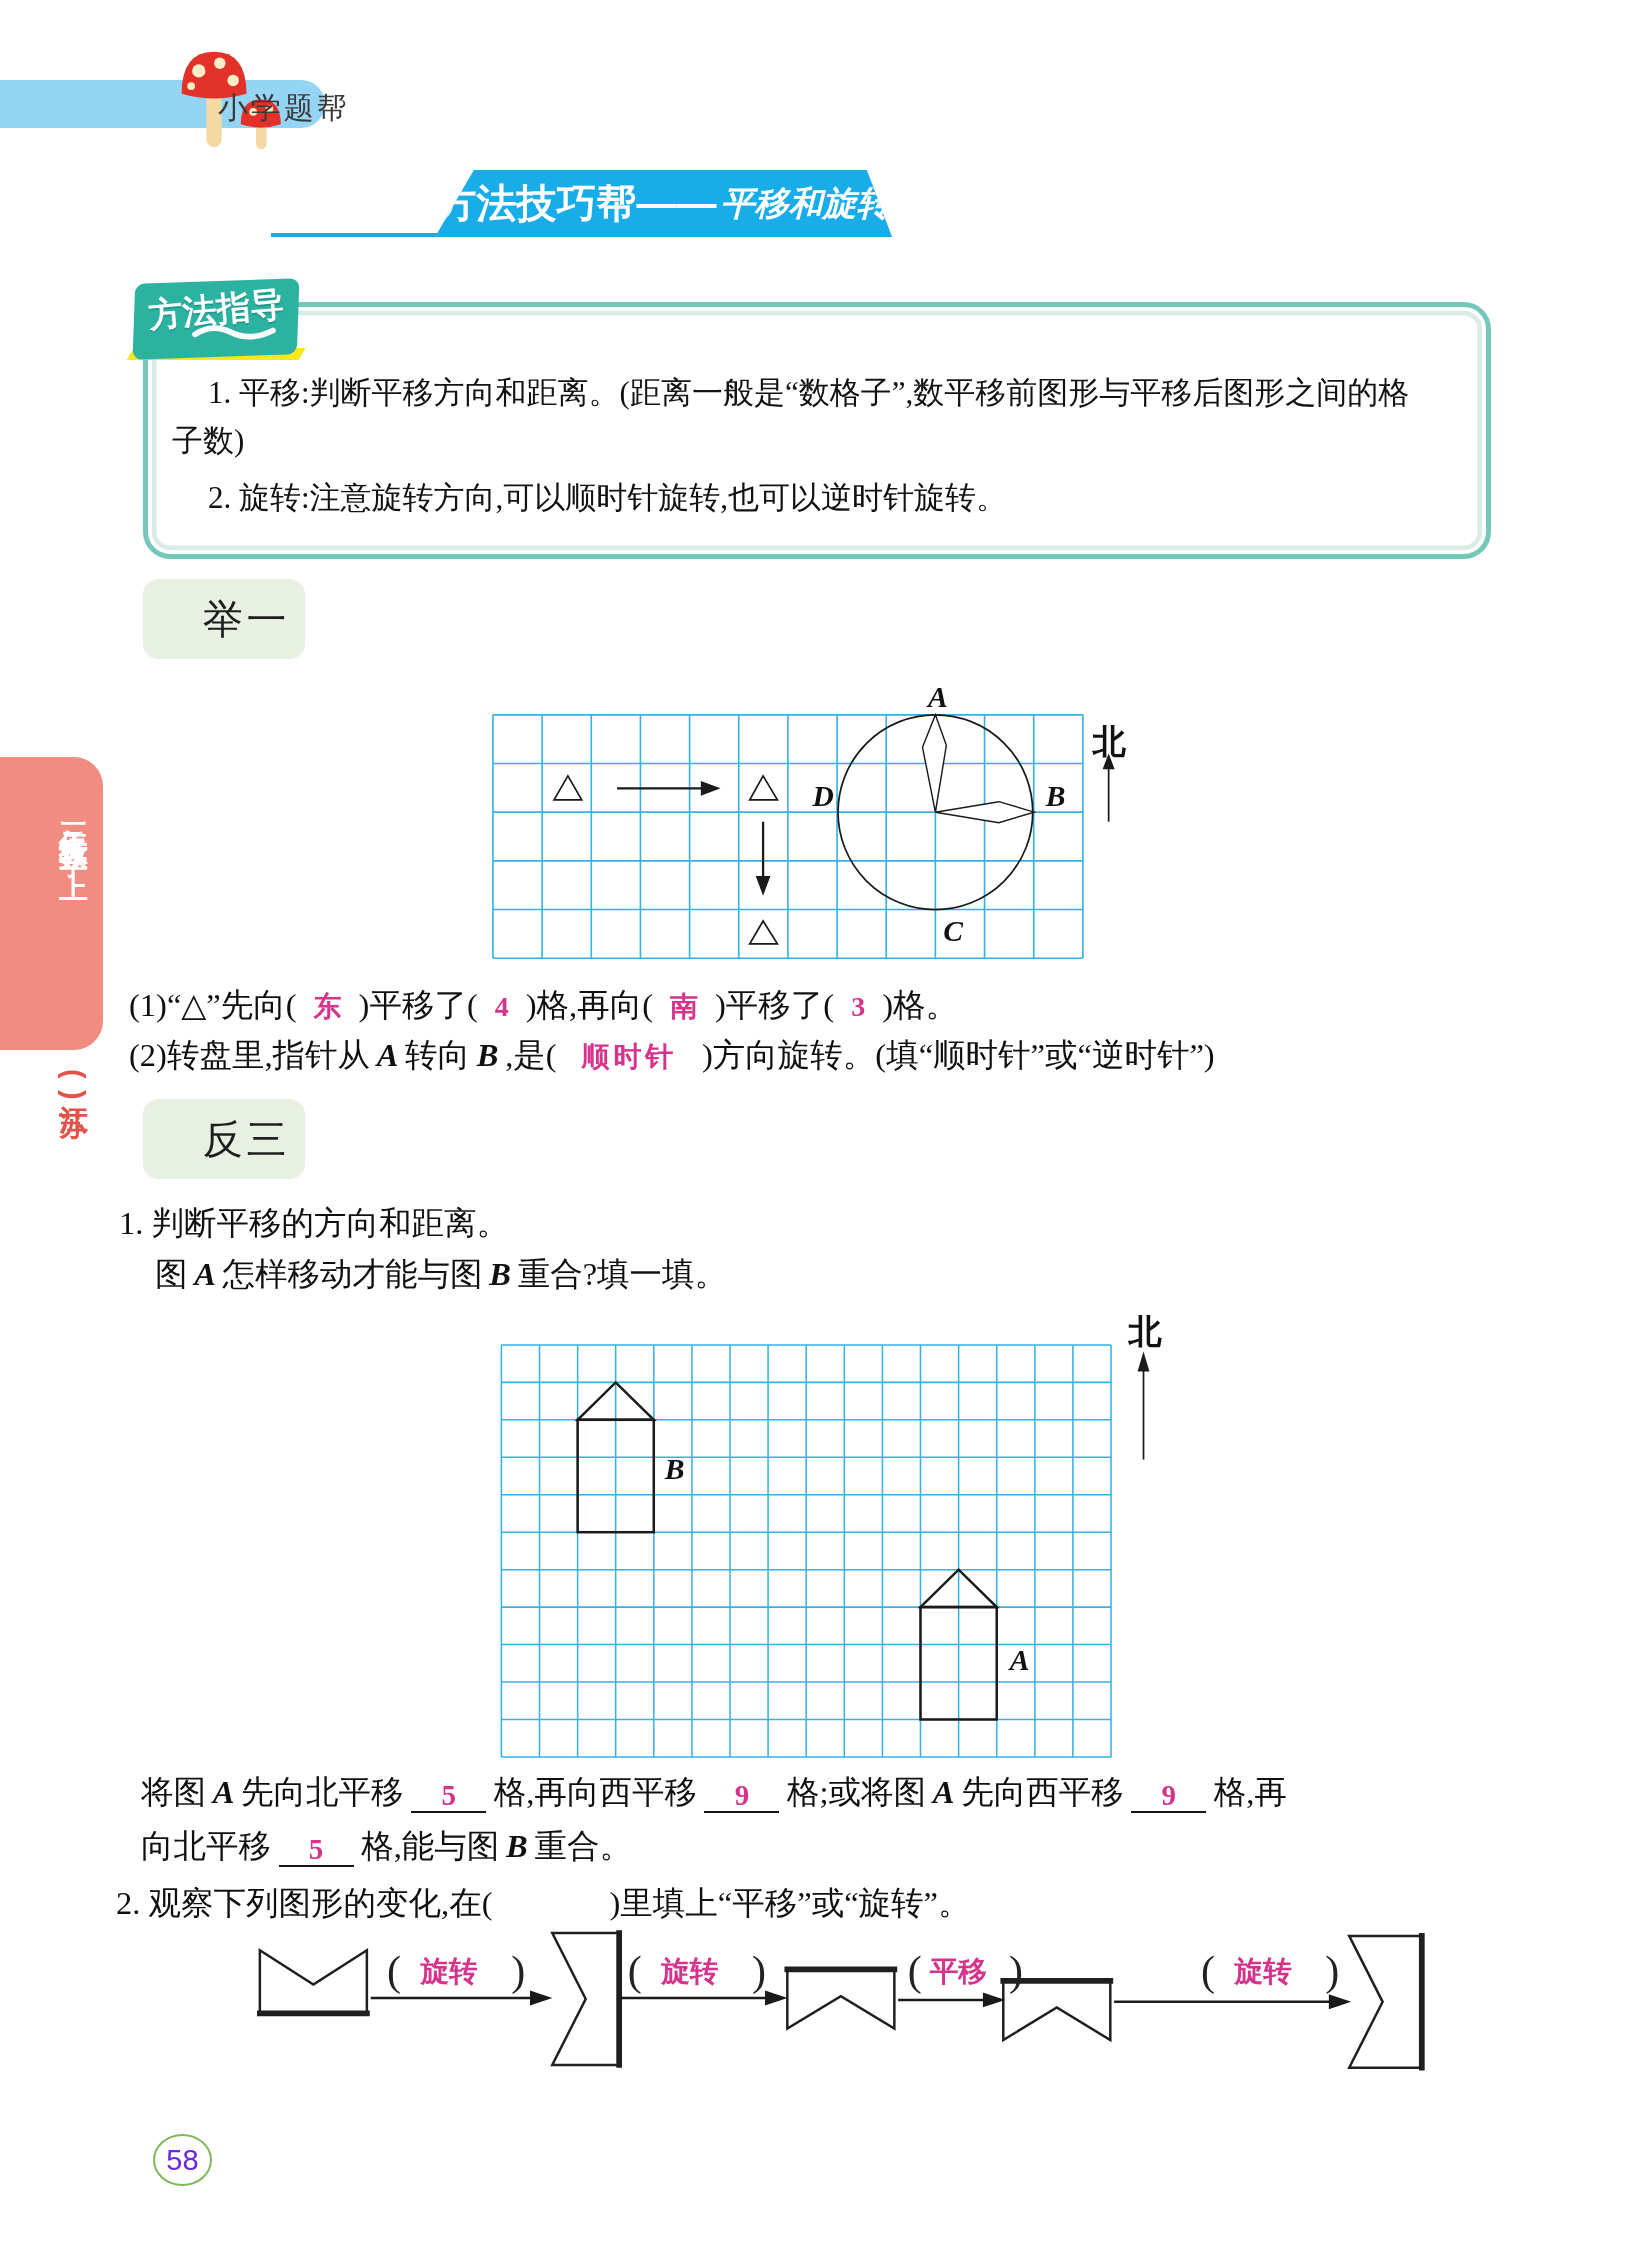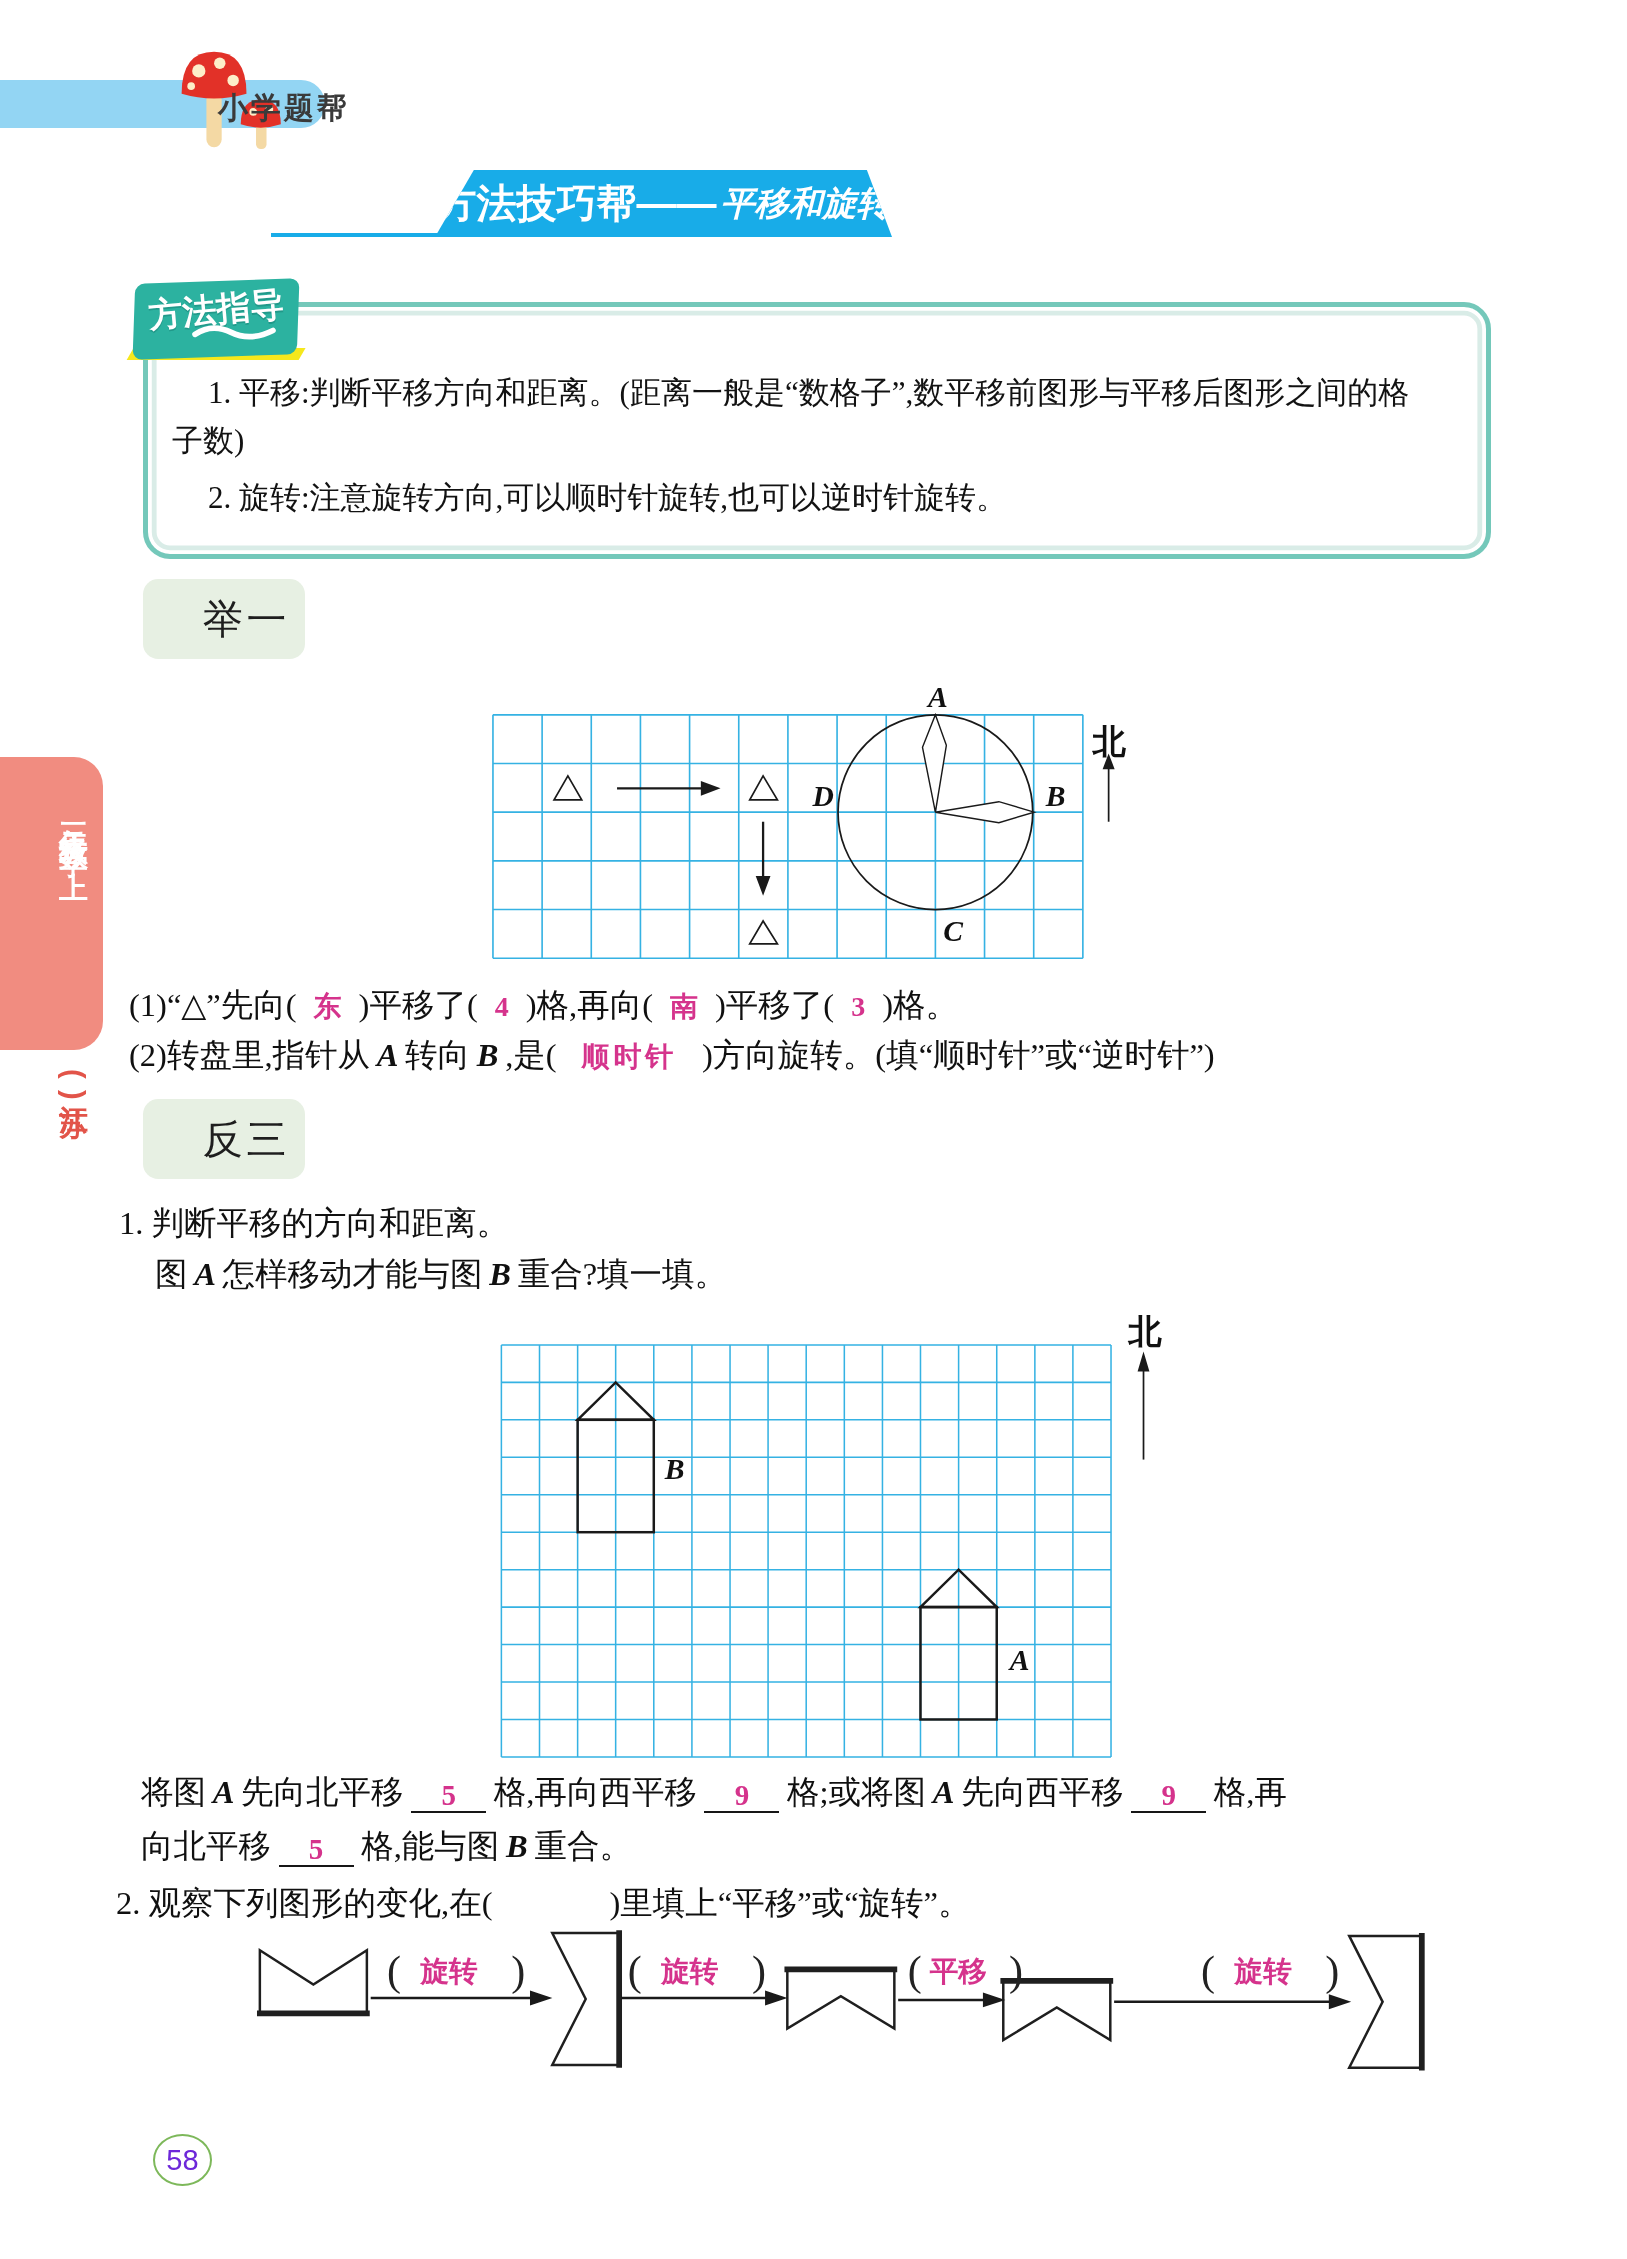--- a/index.html
+++ b/index.html
@@ -2,21 +2,21 @@
 <html><head>
 <meta charset="utf-8">
 <style>
   html,body{margin:0;padding:0;background:#e9e9e9;}
   .page{position:relative;width:1628px;height:2260px;background:#ffffff;overflow:hidden;
         font-family:"Liberation Serif","DejaVu Serif",serif;color:#111;}
   .abs{position:absolute;}
 
   
   .brand-pill{left:0;top:80px;width:325px;height:48px;background:#93d5f3;border-radius:0 25px 25px 0;}
-  .brand-label{left:218px;top:88px;font-size:30px;font-weight:bold;color:#3a3a3a;
+  .brand-label{left:218px;top:88px;font-size:30px;font-weight:normal;color:#3a3a3a;
                font-family:"Liberation Sans","DejaVu Sans",sans-serif;letter-spacing:2.9px;}
   .title-banner{left:435px;top:170px;width:457px;height:67px;background:#18ace8;
                 clip-path:polygon(8.5% 0,94.5% 0,100% 100%,0 100%);
                 display:flex;align-items:center;justify-content:center;color:#fff;}
   .title-main{font-family:"Liberation Sans","DejaVu Sans",sans-serif;font-weight:bold;font-size:40px;}
   .title-topic{font-family:Liberation Sans, sans-serif;font-style:italic;font-weight:bold;font-size:34px;margin-left:3.8px;}
   .title-line{left:271px;top:233px;width:177px;height:3.8px;background:#18ace8;}
 
   
   .guide-box{left:143px;top:302px;width:1338px;height:247px;background:#fff;

